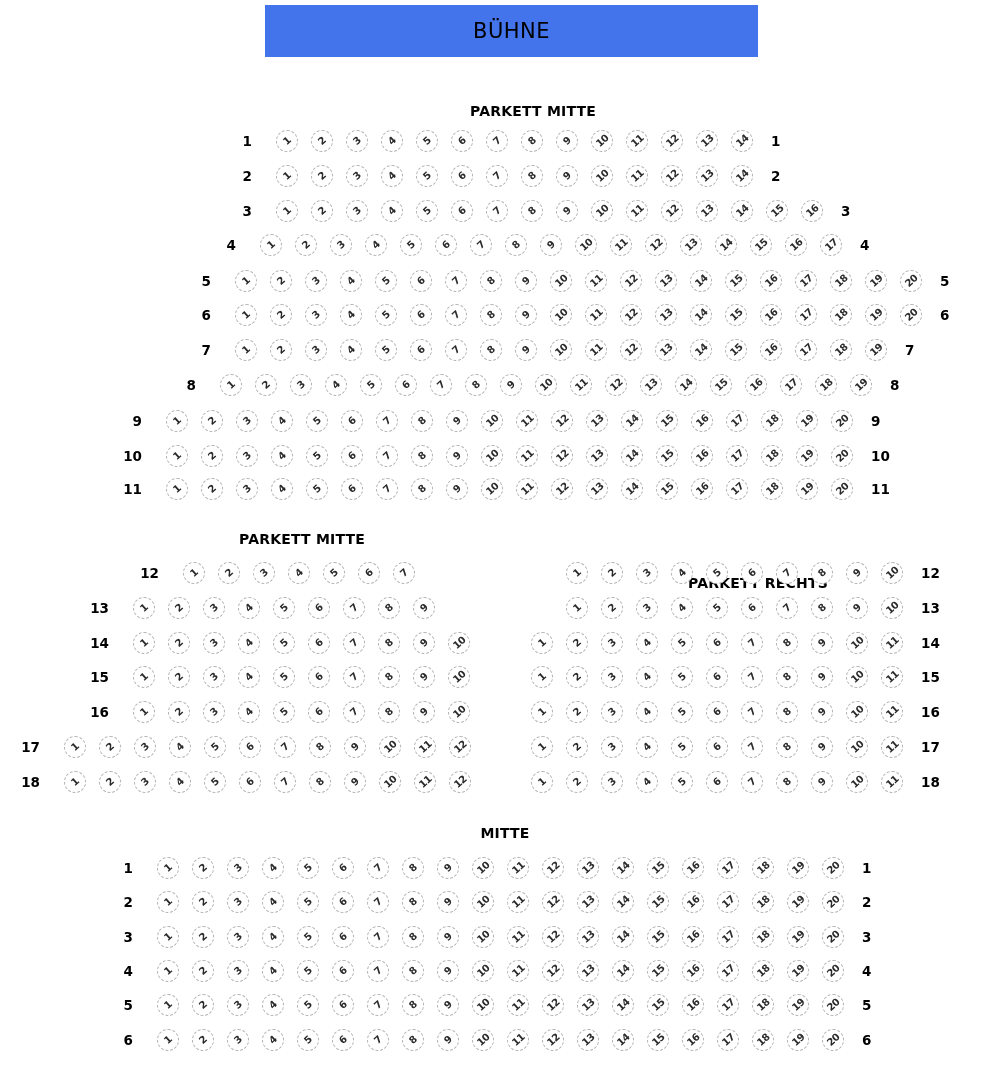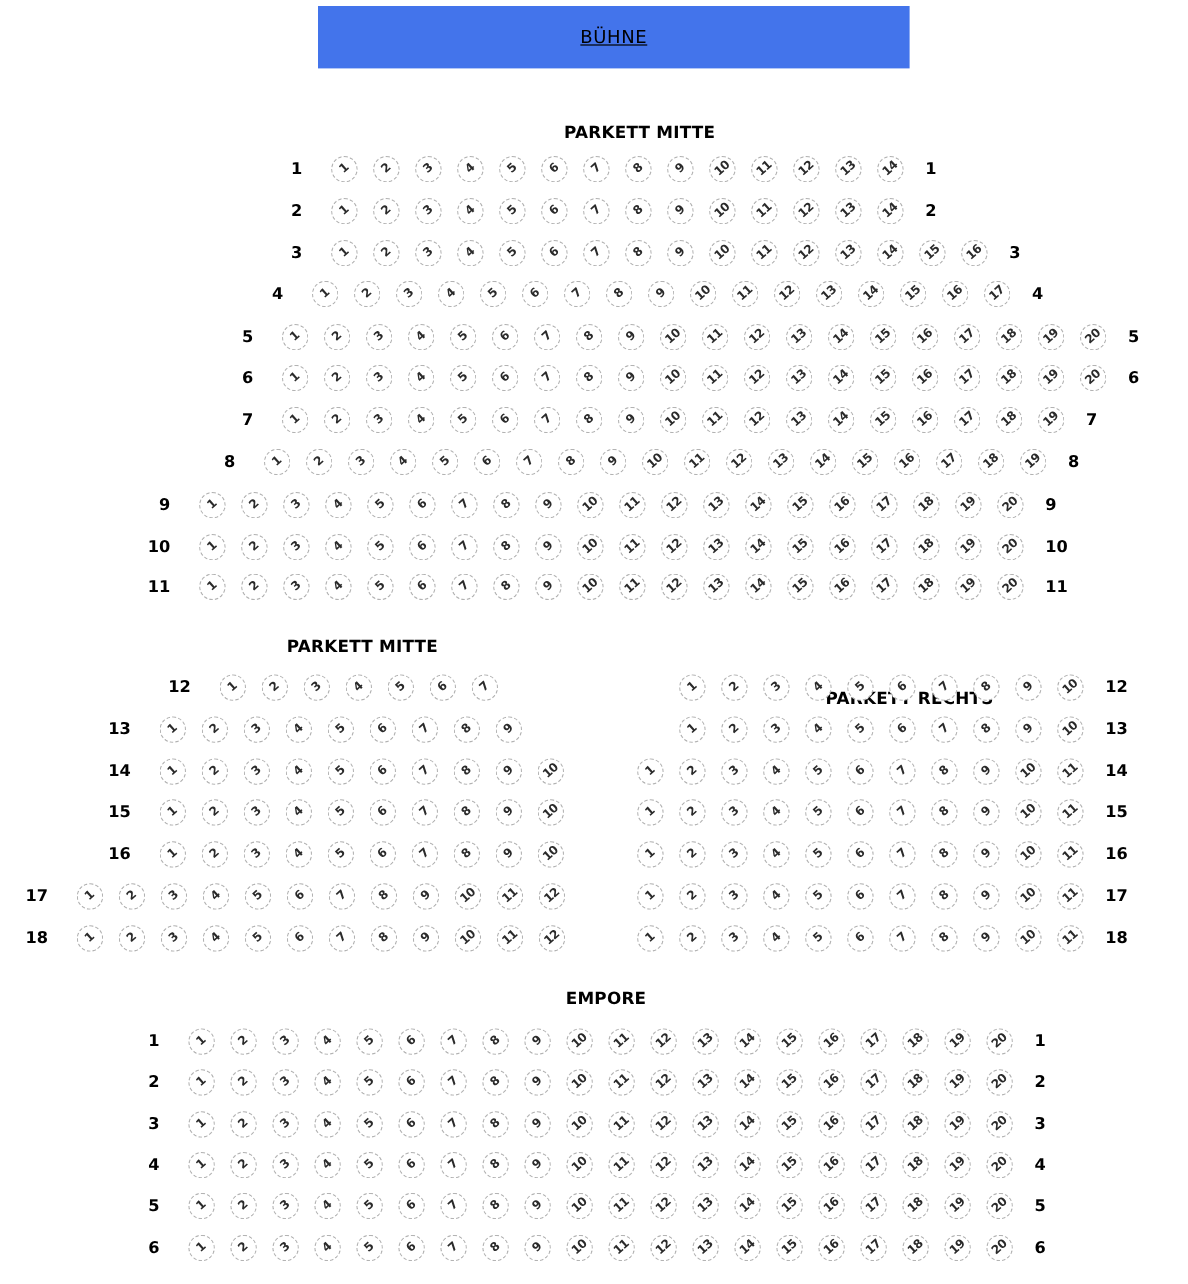--- a/index.html
+++ b/index.html
@@ -3,21 +3,21 @@
 <meta charset="utf-8">
 <style>
   html,body{margin:0;padding:0;background:#fff;}
   .plan{
     position:relative;width:990px;height:1070px;background:#fff;overflow:hidden;
     font-family:"DejaVu Sans","Liberation Sans",sans-serif;
   }
   .stage{
     position:absolute;left:265px;top:5px;width:493px;height:52px;
     display:flex;align-items:center;justify-content:center;
-    font-size:15px;color:#000;letter-spacing:0.5px;text-decoration:underline;
+    font-size:21px;color:#000;letter-spacing:0.5px;
   }
   .section-title{
     position:absolute;transform:translateX(-50%);
     font-weight:bold;font-size:14px;color:#000;white-space:nowrap;letter-spacing:0.2px;
   }
   .hdr-mitte{left:533px;top:103px;}
   .hdr-links{left:302px;top:531px;}
   .hdr-rechts{left:758px;top:531px;margin-top:44px;}
   .hdr-empore{left:505px;top:825px;}
   .seat-row{
@@ -1172,21 +1172,21 @@
           <span class="seat-num">10</span>
         </div>
         <div class="seat">
           <span class="seat-num">11</span>
         </div>
       </div>
       <span class="row-label right" style="left: 921px; top: 774px;">18</span>
     </div>
 
   <div>
-    <div class="section-title hdr-empore">EMPORE</div>
+    <div class="section-title hdr-empore">MITTE</div>
   <span class="row-label left" style="left: 93px; top: 860px;">1</span>
       <div class="seat-row" style="left: 157px; top: 857px;">
         <div class="seat">
           <span class="seat-num">1</span>
         </div>
         <div class="seat">
           <span class="seat-num">2</span>
         </div>
         <div class="seat">
           <span class="seat-num">3</span>

